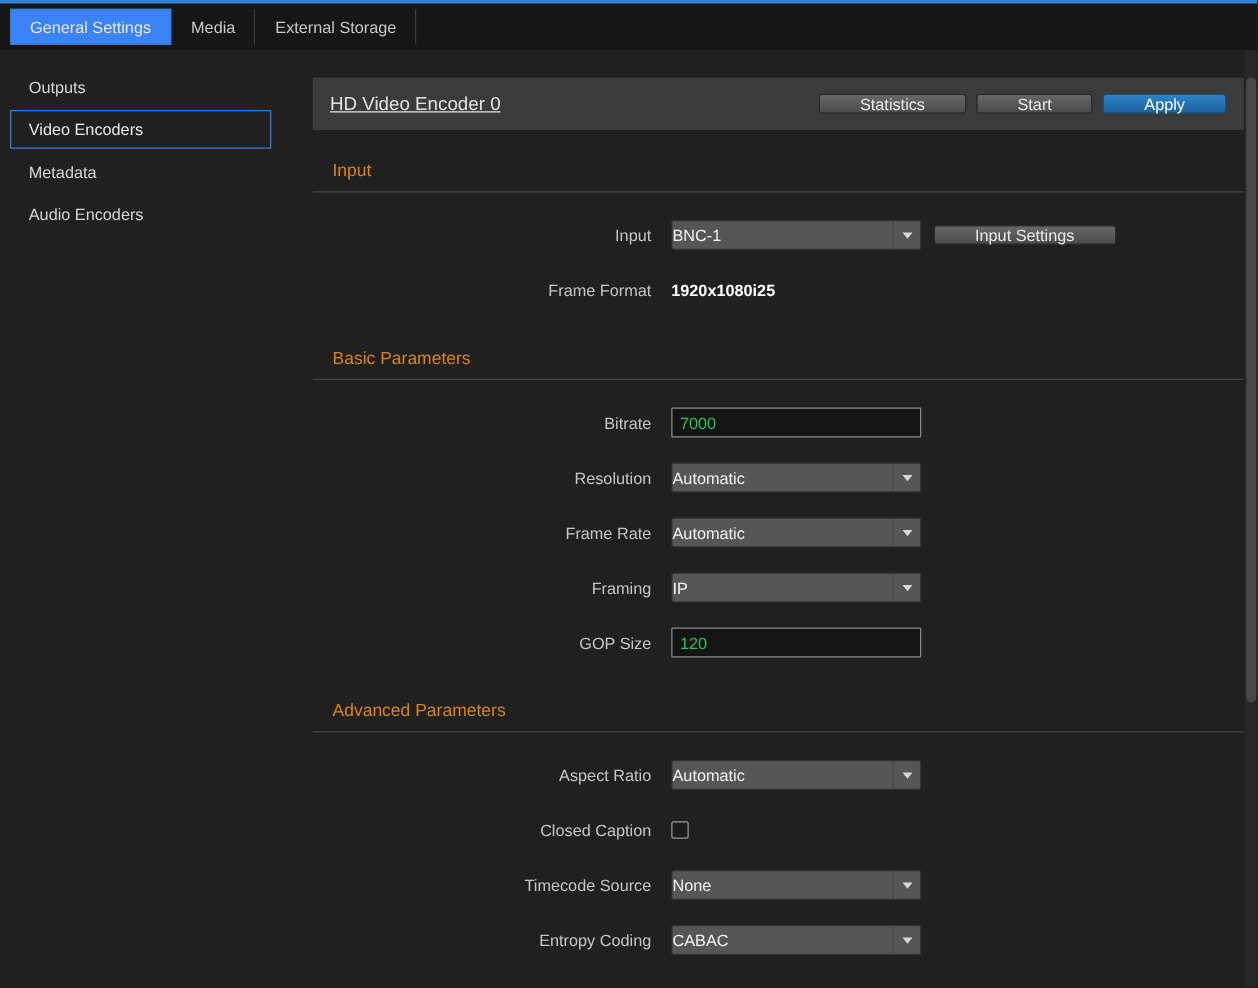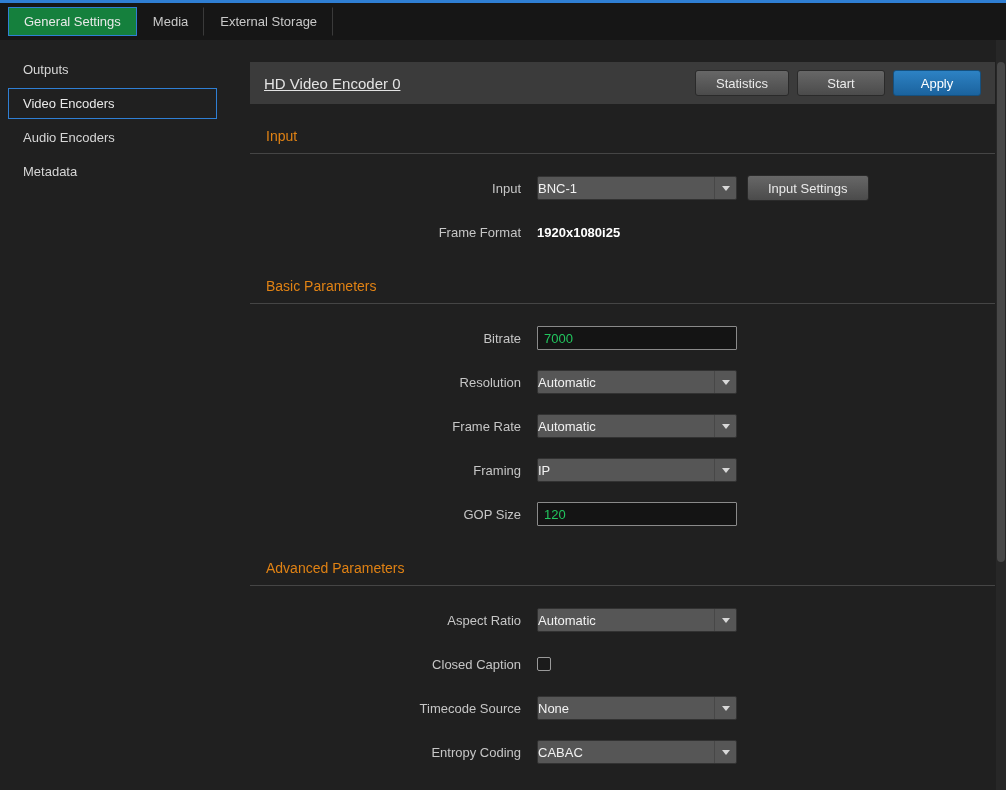--- a/index.html
+++ b/index.html
@@ -24,21 +24,21 @@
   .tab {
     padding: 6px 15px;
     font-size: 13px;
     color: #c9c9c9;
     border: 1px solid transparent;
     white-space: nowrap;
     cursor: pointer;
   }
   .tab.active {
     border-color: #2f7fd4;
-    background: #15803d;
+    background: #3b82f6;
     color: #e9e9e9;
   }
   .tab:not(.active) { border-right: 1px solid #3a3a3a; text-align: center; }
 
   
   .main { display: flex; height: 750px; overflow: hidden; }
 
   .sidebar { width: 250px; padding-top: 14px; flex: none; }
   .side-item {
     margin: 0 33px 3px 8px;
@@ -57,23 +57,23 @@
     height: 42px;
     background: #3b3b3b;
     display: flex;
     align-items: center;
     padding: 0 14px;
   }
   .content-title { font-size: 15px; color: #e3e3e3; flex: 1; text-decoration: underline; }
 
   .btn {
     min-width: 88px;
-    height: 26px;
+    height: 16px;
     margin-left: 8px;
-    padding: 0 20px;
+    padding: 0 32px;
     font-size: 13px;
     font-family: inherit;
     color: #eaeaea;
     background: linear-gradient(#676767, #4b4b4b);
     border: 1px solid #2a2a2a;
     border-radius: 3px;
     cursor: pointer;
   }
   .btn.primary {
     background: linear-gradient(#2d82c4, #1b639e);
@@ -180,22 +180,22 @@
   <div class="tab active">General Settings</div>
   <div class="tab">Media</div>
   <div class="tab">External Storage</div>
 </div>
 
 <div class="main">
 
   <div class="sidebar">
     <div class="side-item">Outputs</div>
     <div class="side-item selected">Video Encoders</div>
+    <div class="side-item">Metadata</div>
     <div class="side-item">Audio Encoders</div>
-    <div class="side-item">Metadata</div>
   </div>
 
   <div class="content">
 
     <div class="content-header">
       <div class="content-title">HD Video Encoder 0</div>
       <button class="btn">Statistics</button>
       <button class="btn">Start</button>
       <button class="btn primary">Apply</button>
     </div>

